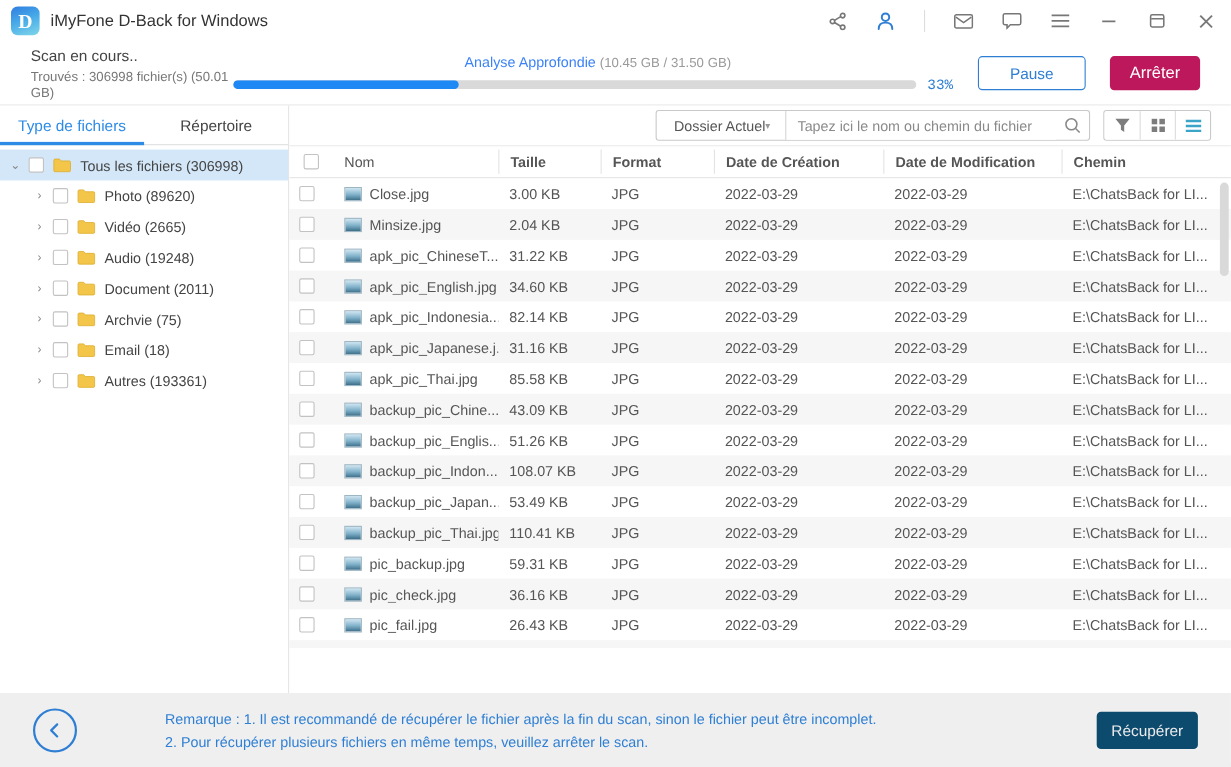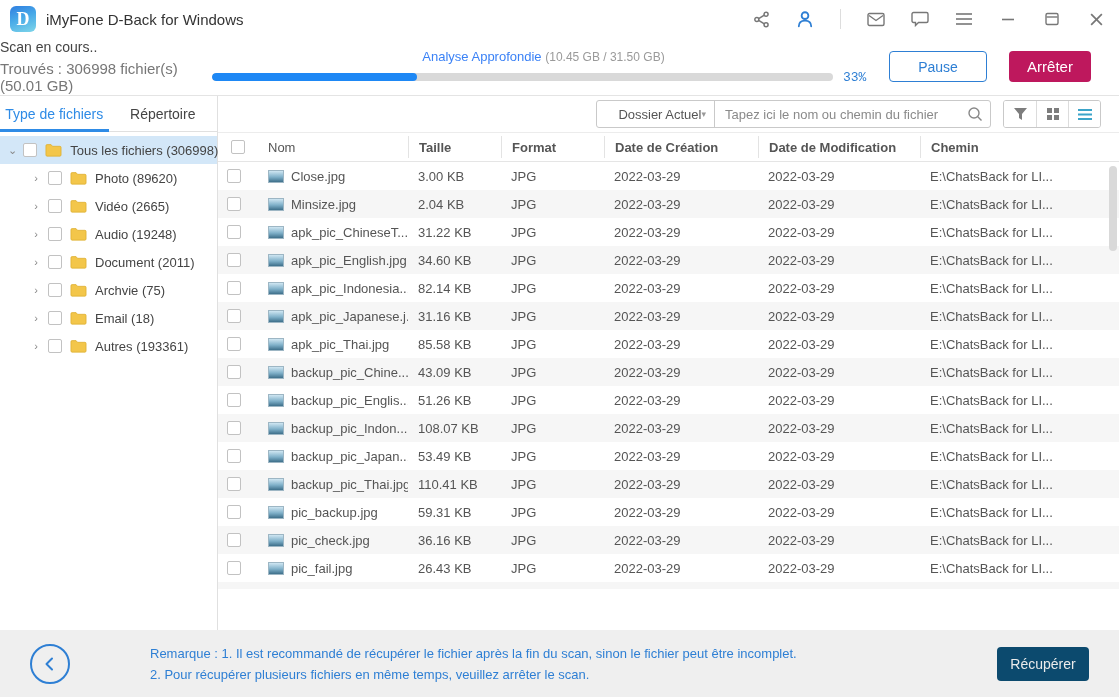--- a/index.html
+++ b/index.html
@@ -11,56 +11,56 @@
   .app-logo { width:26px; height:26px; border-radius:6px; background:linear-gradient(160deg,#2f7de0 0%,#47a9e8 45%,#7fd6e9 100%); display:flex; align-items:center; justify-content:center; color:#fff; font-family:"Liberation Serif", serif; font-weight:bold; font-size:18px; margin-right:10px; }
   .app-title { font-size:15px; color:#333; }
   .titlebar-spacer { flex:1; }
   .tb-icons { display:flex; align-items:center; gap:26px; }
   .tb-icon { width:18px; height:18px; display:flex; align-items:center; justify-content:center; cursor:pointer; }
   .tb-sep { width:1px; height:20px; background:#ddd; }
   .tb-icon svg { display:block; }
 
   
   .scan-header { height:58px; display:flex; align-items:center; background:#fff; border-bottom:1px solid #e4e4e4; }
-  .scan-left { width:212px; }
+  .scan-left { width:212px; padding-left:28px; }
   .scan-status { font-size:14px; color:#444; margin-bottom:5px; }
-  .scan-found { font-size:15px; color:#777; }
+  .scan-found { font-size:12px; color:#777; }
   .progress-block { flex:1; padding-right:14px; }
   .progress-label { text-align:center; margin-bottom:6px; }
   .progress-phase { font-size:13px; color:#3b82f6; }
   .progress-detail { font-size:12px; color:#9a9a9a; }
   .progress-row { display:flex; align-items:center; gap:10px;font-family:Liberation Mono, monospace; }
   .progress-track { flex:1; height:8px; background:#d9d9d9; border-radius:4px; overflow:hidden; }
   .progress-fill { height:100%; background:#1e88f5; border-radius:4px; }
   .progress-pct { font-size:13px; color:#2e7fd4; min-width:32px; }
   .scan-buttons { display:flex; gap:22px; padding-right:28px;justify-content:center; }
   .btn-pause { width:98px; height:31px; border:1px solid #2e7fd4; border-radius:4px; background:#fff; color:#2e7fd4; font-size:14px; cursor:pointer; font-family:inherit; }
   .btn-stop { width:82px; height:31px; border:none; border-radius:4px; background:#be185d; color:#fff; font-size:15px; cursor:pointer; font-family:inherit; }
 
   
   .content { display:flex; height:534px; }
-  .sidebar { width:218px; border-right:1px solid #e0e0e0; background:#fff; }
+  .sidebar { width:263px; border-right:1px solid #e0e0e0; background:#fff; }
   .sidebar-tabs { height:36px; display:flex; border-bottom:1px solid #e0e0e0; }
   .sidebar-tab { flex:1; display:flex; align-items:center; justify-content:center; font-size:14px; color:#444; cursor:pointer; position:relative; }
   .sidebar-tab.active { color:#2e8be6; }
   .sidebar-tab.active::after { content:""; position:absolute; left:0; right:0; bottom:-1px; height:3px; background:#2e8be6; }
   .tree { padding-top:4px; }
   .tree-row { height:28px; display:flex; align-items:center; cursor:pointer; }
   .tree-row.selected { background:#d3e7f8; }
   .tree-row .chev { width:12px; height:12px; display:flex; align-items:center; justify-content:center; color:#888; font-size:11px; margin:0 6px 0 8px; }
   .tree-row.child { padding-left:22px; }
   .checkbox { width:14px; height:14px; border:1px solid #c2c2c2; border-radius:2px; background:#fff; margin-right:8px; flex:none; }
   .folder-ico { width:17px; height:14px; margin-right:8px; flex:none; }
   .tree-label { font-size:13px; color:#444; white-space:nowrap; }
 
   
   .main { flex:1; display:flex; flex-direction:column; position:relative; background:#fff; }
   .toolbar { height:36px; display:flex; align-items:center; justify-content:flex-end; gap:12px; padding-right:18px; }
   .search-combo { display:flex; align-items:center; height:28px; border:1px solid #c9c9c9; border-radius:3px; width:395px; background:#fff; }
-  .scope-dd { width:118px; height:100%; display:flex; align-items:center; justify-content:flex-end; padding:0 8px 0 10px; border-right:1px solid #c9c9c9; color:#555; cursor:pointer; font-size:13px; }
+  .scope-dd { width:118px; height:100%; display:flex; align-items:center; justify-content:center; padding:0 8px 0 10px; border-right:1px solid #c9c9c9; color:#555; cursor:pointer; font-size:13px; }
   .scope-caret { font-size:9px; color:#999; }
   .search-input { flex:1; border:none; outline:none; height:100%; padding:0 6px 0 10px; font-size:13px; font-family:inherit; color:#333; }
   .search-input::placeholder { color:#8a8a8a; }
   .search-btn { width:30px; height:100%; display:flex; align-items:center; justify-content:center; cursor:pointer; }
   .view-group { display:flex; height:28px; border:1px solid #c9c9c9; border-radius:3px; overflow:hidden; }
   .view-cell { width:32px; display:flex; align-items:center; justify-content:center; cursor:pointer; background:#fff; }
   .view-cell + .view-cell { border-left:1px solid #dcdcdc; }
 
   .thead { display:grid; grid-template-columns:40px 150px 93px 103px 154px 162px 1fr; height:30px; align-items:center; border-top:1px solid #ececec; border-bottom:1px solid #e5e5e5; }
   .thead .hcell { font-size:13px; color:#555; padding-left:10px; height:22px; display:flex; align-items:center; }

